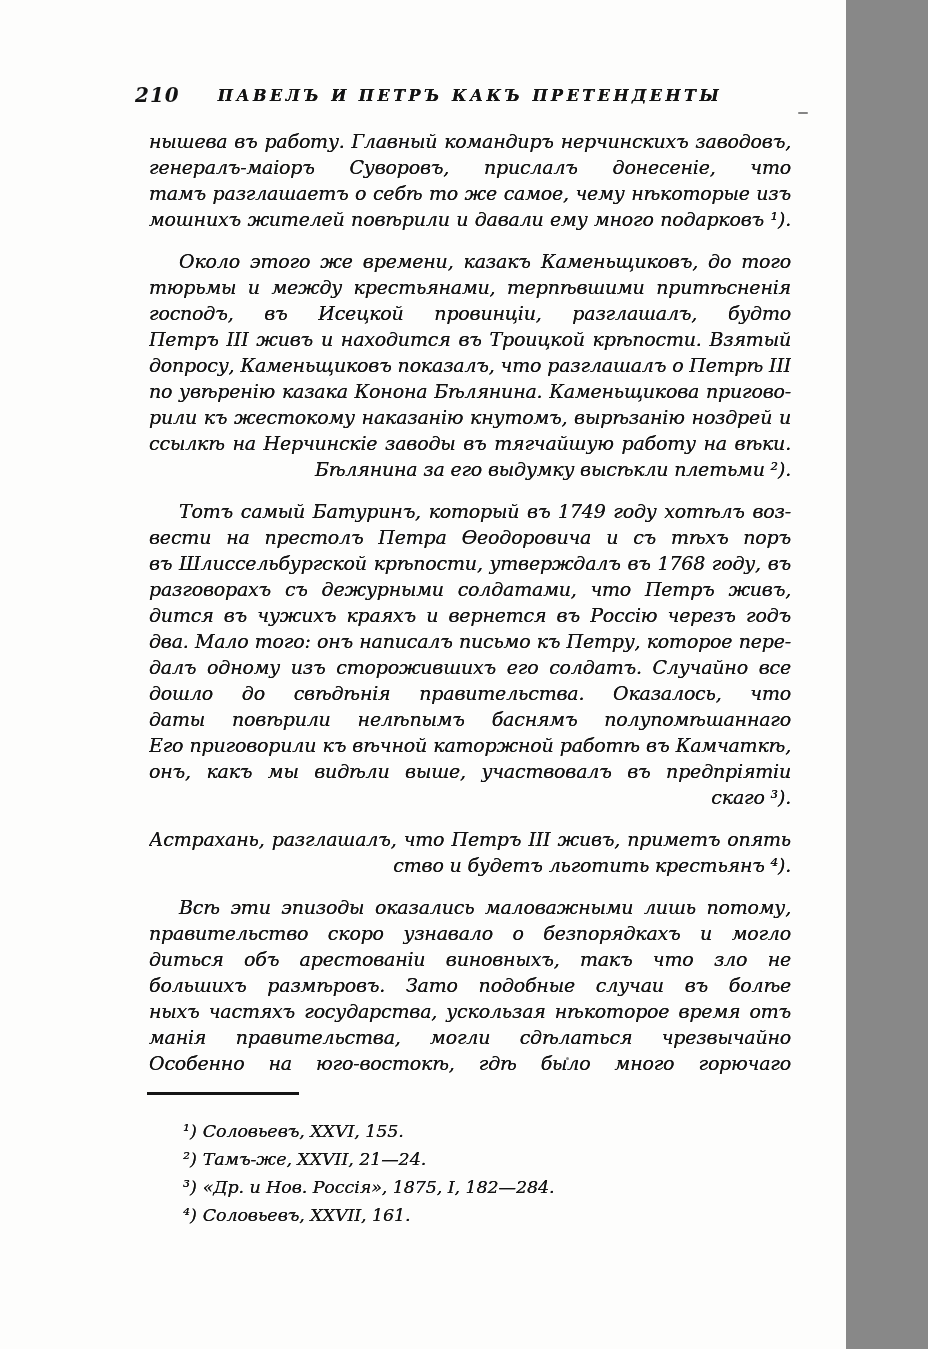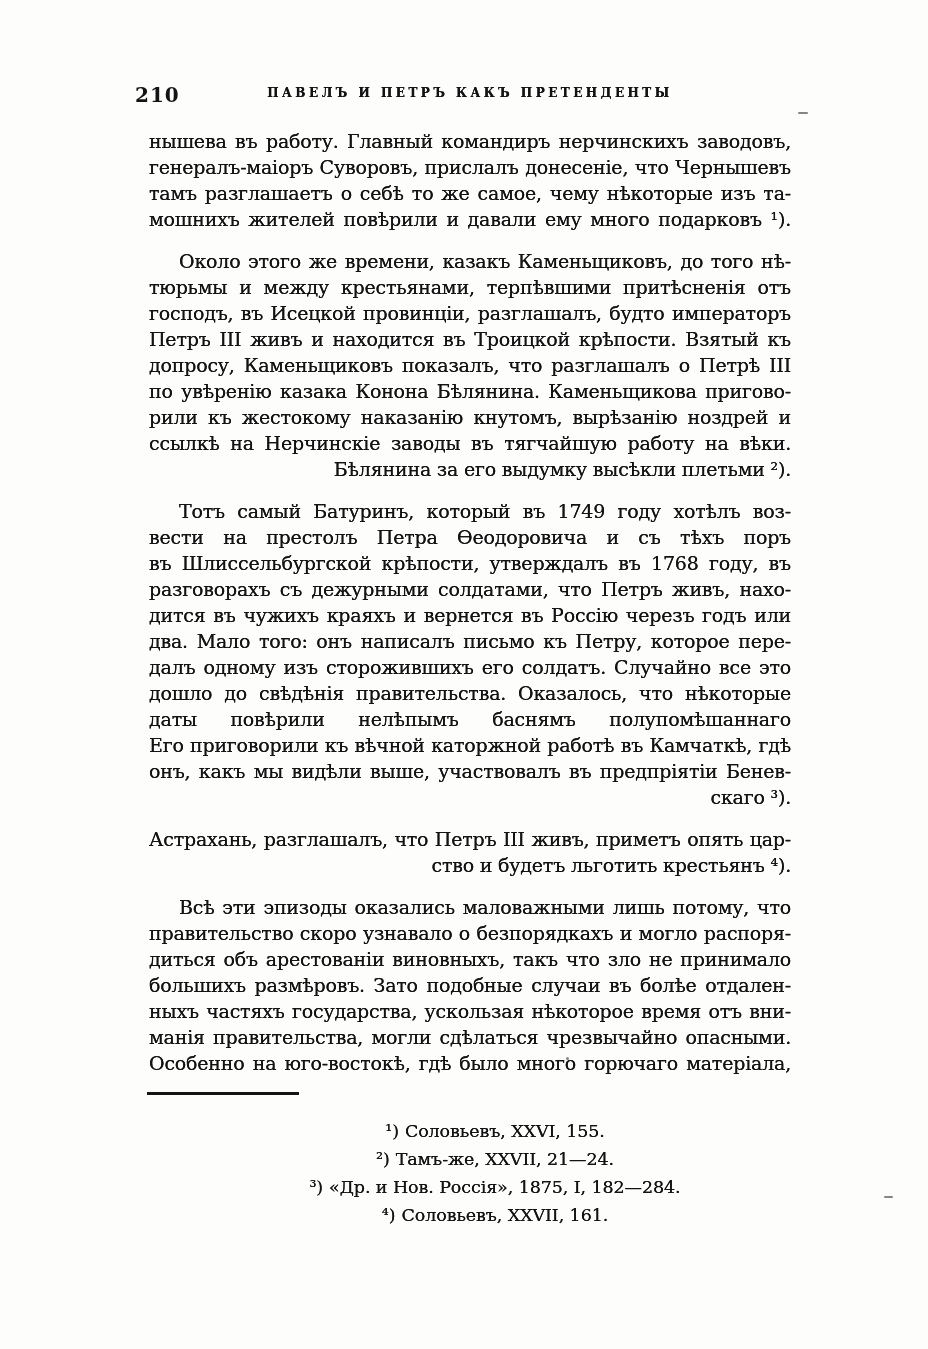--- a/index.html
+++ b/index.html
@@ -1,34 +1,35 @@
 <!DOCTYPE html>
 <html><head>
 <meta charset="utf-8">
 <style>
   html,body { margin:0; padding:0; }
   body { background:#888; }
   .page {
     position: relative;
-    width: 928px;
+    width: 846px;
     height: 1349px;
     background: #fdfdfc;
     overflow: hidden;
     font-family: "DejaVu Serif", serif;
     color: #131313;
+    font-style: italic;
   }
   .text-col { position:absolute; left:133px; top:83px; width:674px; }
   .page-header { position:relative; height:24px; margin-bottom:21px; }
   .pagenum {
     position:absolute; left:2px; top:0;
     font-size:20px; font-weight:bold; letter-spacing:1px;
   }
   .running-title {
     display:block; text-align:center;
-    font-size:12px; font-weight:bold; letter-spacing:3.5px;
+    font-size:16px; font-weight:bold; letter-spacing:3.5px;
     padding-top:3px;
     text-shadow: 0 0 0.5px #131313;
   }
   .body-text { width:674px; }
   .para { margin:16px; }
   .line {
     height:26px; line-height:26px;
     font-size:19px;
     letter-spacing:-0.2px;
     overflow:hidden;
@@ -36,21 +37,21 @@
     text-shadow: 0 0 0.6px #1a1a1a;
     text-align:right;
   }
   .line.j { text-align: justify; }
   .line.j::after { content:""; display:inline-block; width:100%; height:0; }
   .para.indent .line.first { text-indent:30px; }
   .footnote-rule {
     margin:16px 0 0 14px;
     width:152px; height:3px; background:#151515;
   }
-  .footnotes { margin:22px 0 0 50px;text-align:center; }
+  .footnotes { margin:22px 0 0 50px; }
   .footnote {
     height:28px; line-height:28px;
     font-size:17.5px;
     letter-spacing:-0.1px;
     text-shadow: 0 0 0.5px #1a1a1a;
   }
   .fn-marker { margin-right:6px; }
   .artifact { position:absolute; background:#222; opacity:0.55; border-radius:1px; }
   .a1 { left:798px; top:112px; width:10px; height:2px; }
   .a2 { left:566px; top:1057px; width:3px; height:3px; border-radius:50%; }

